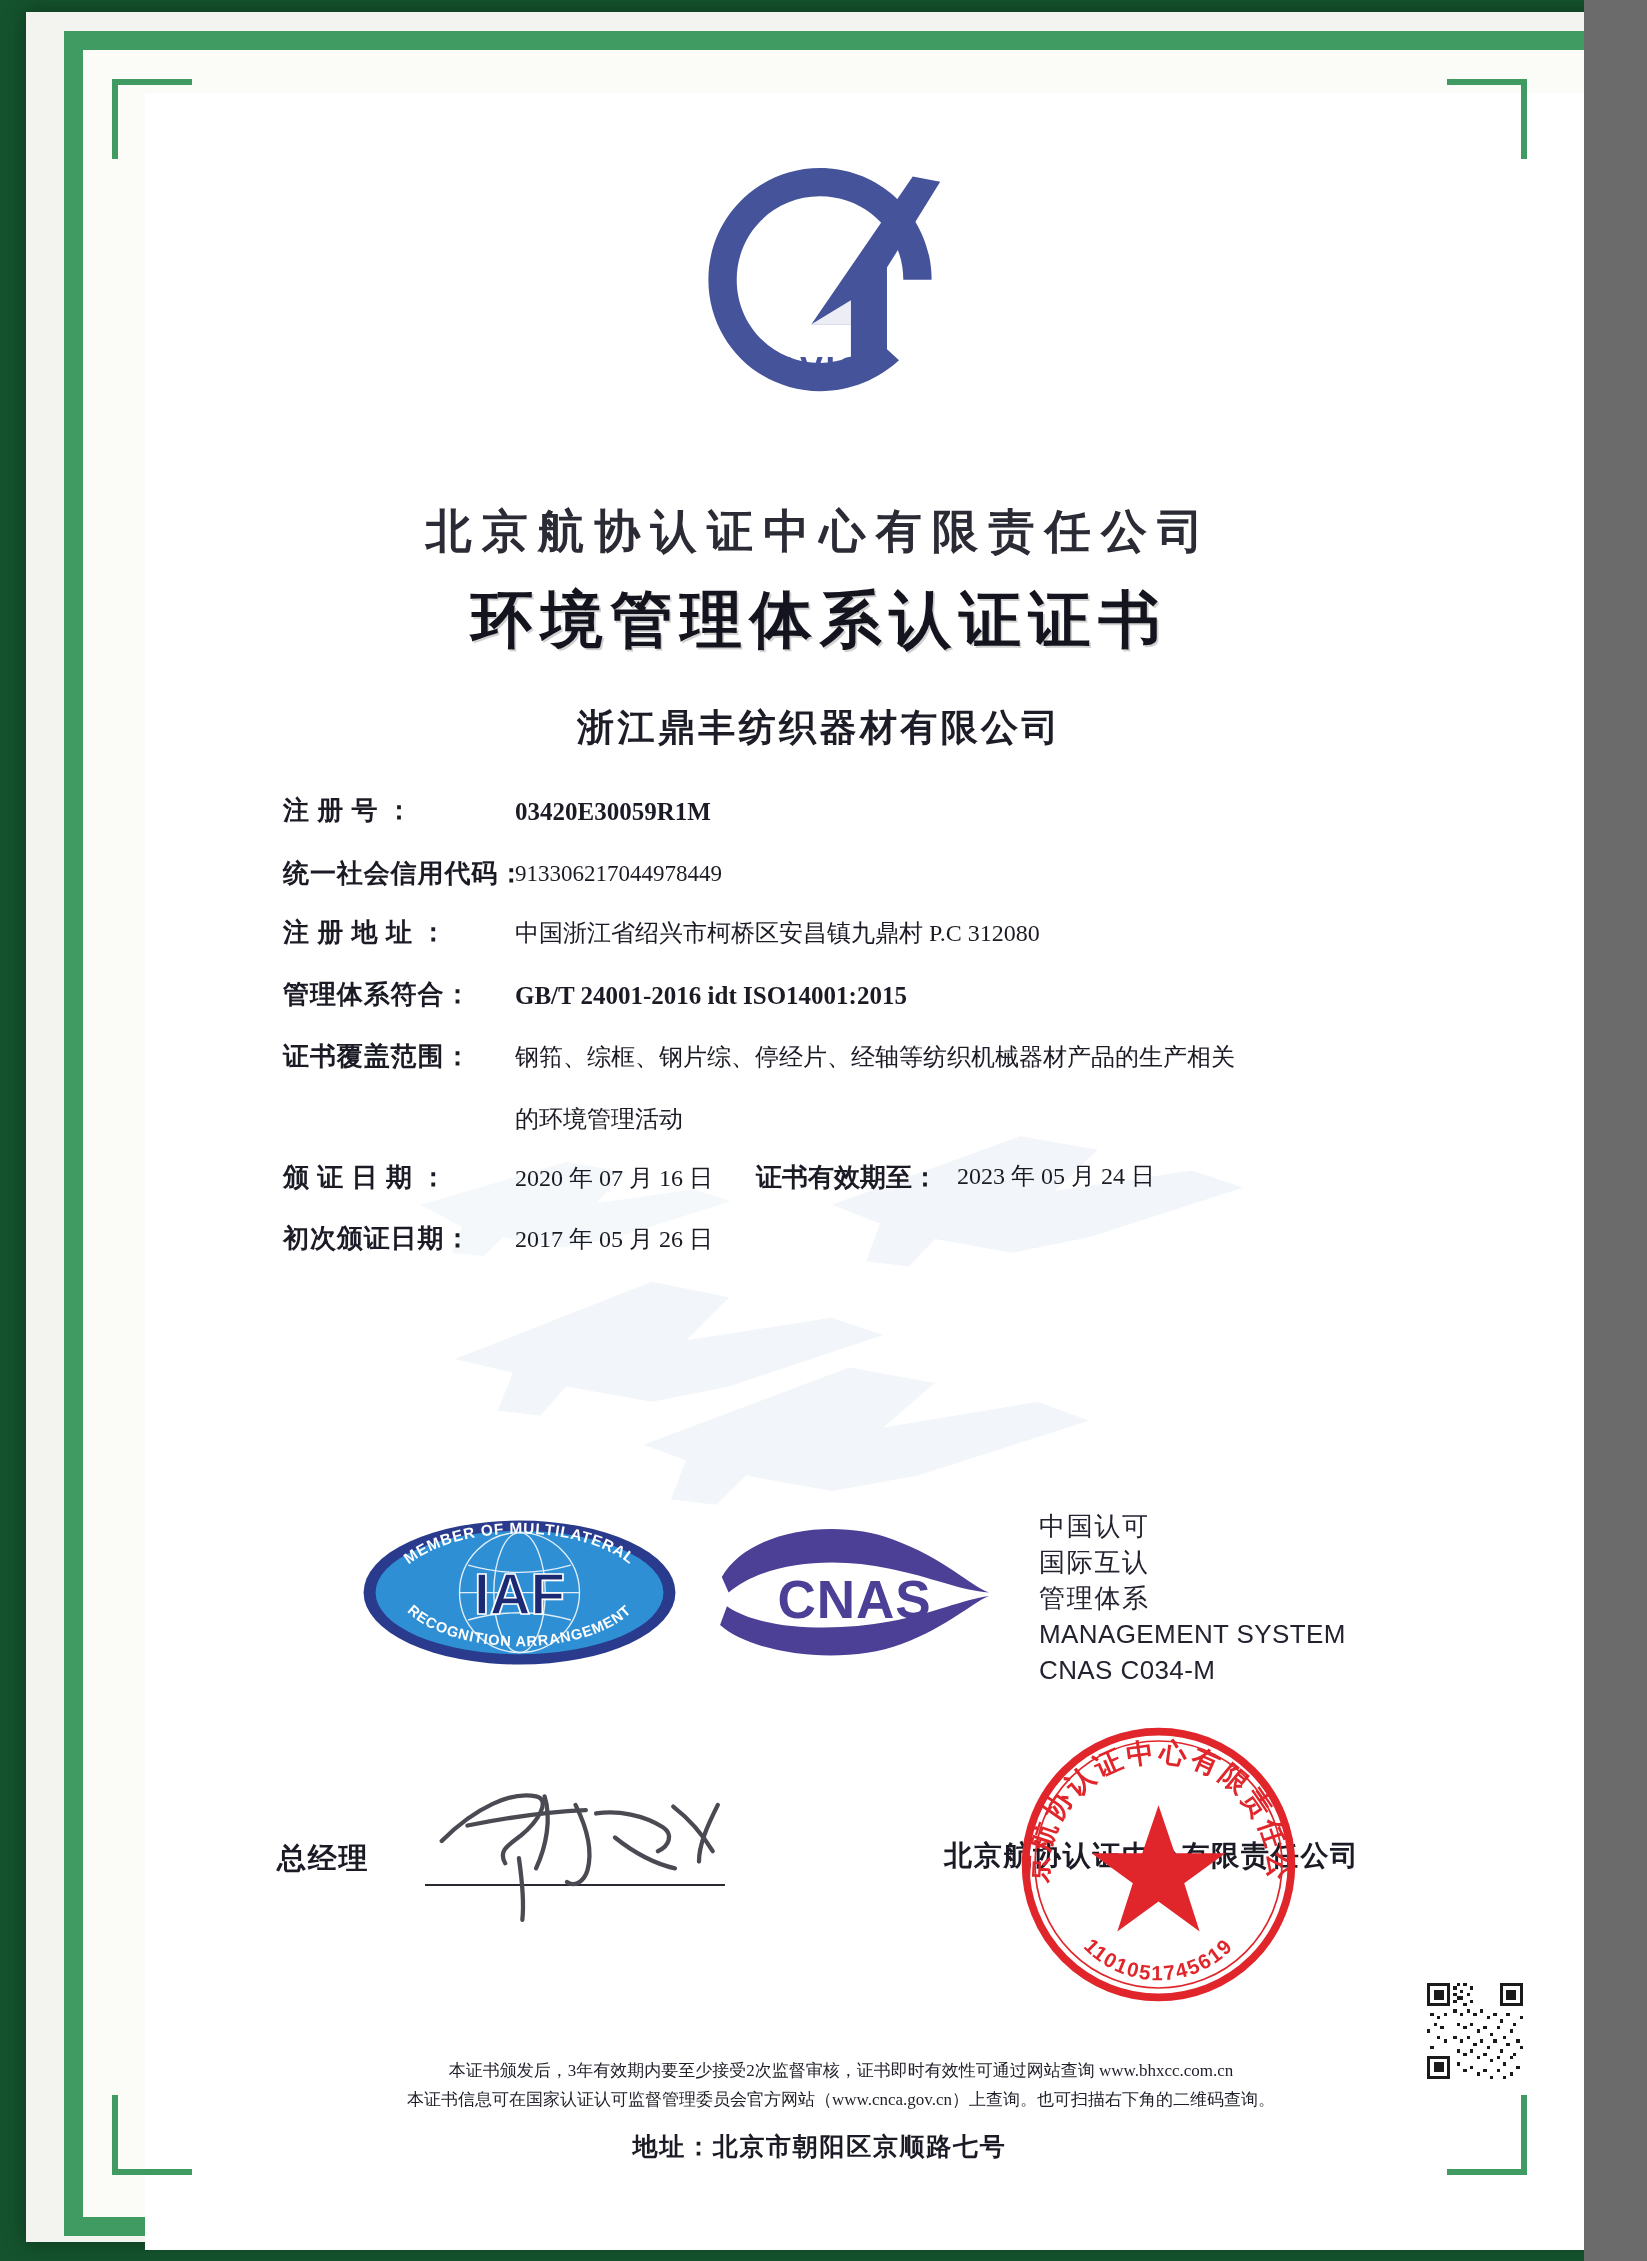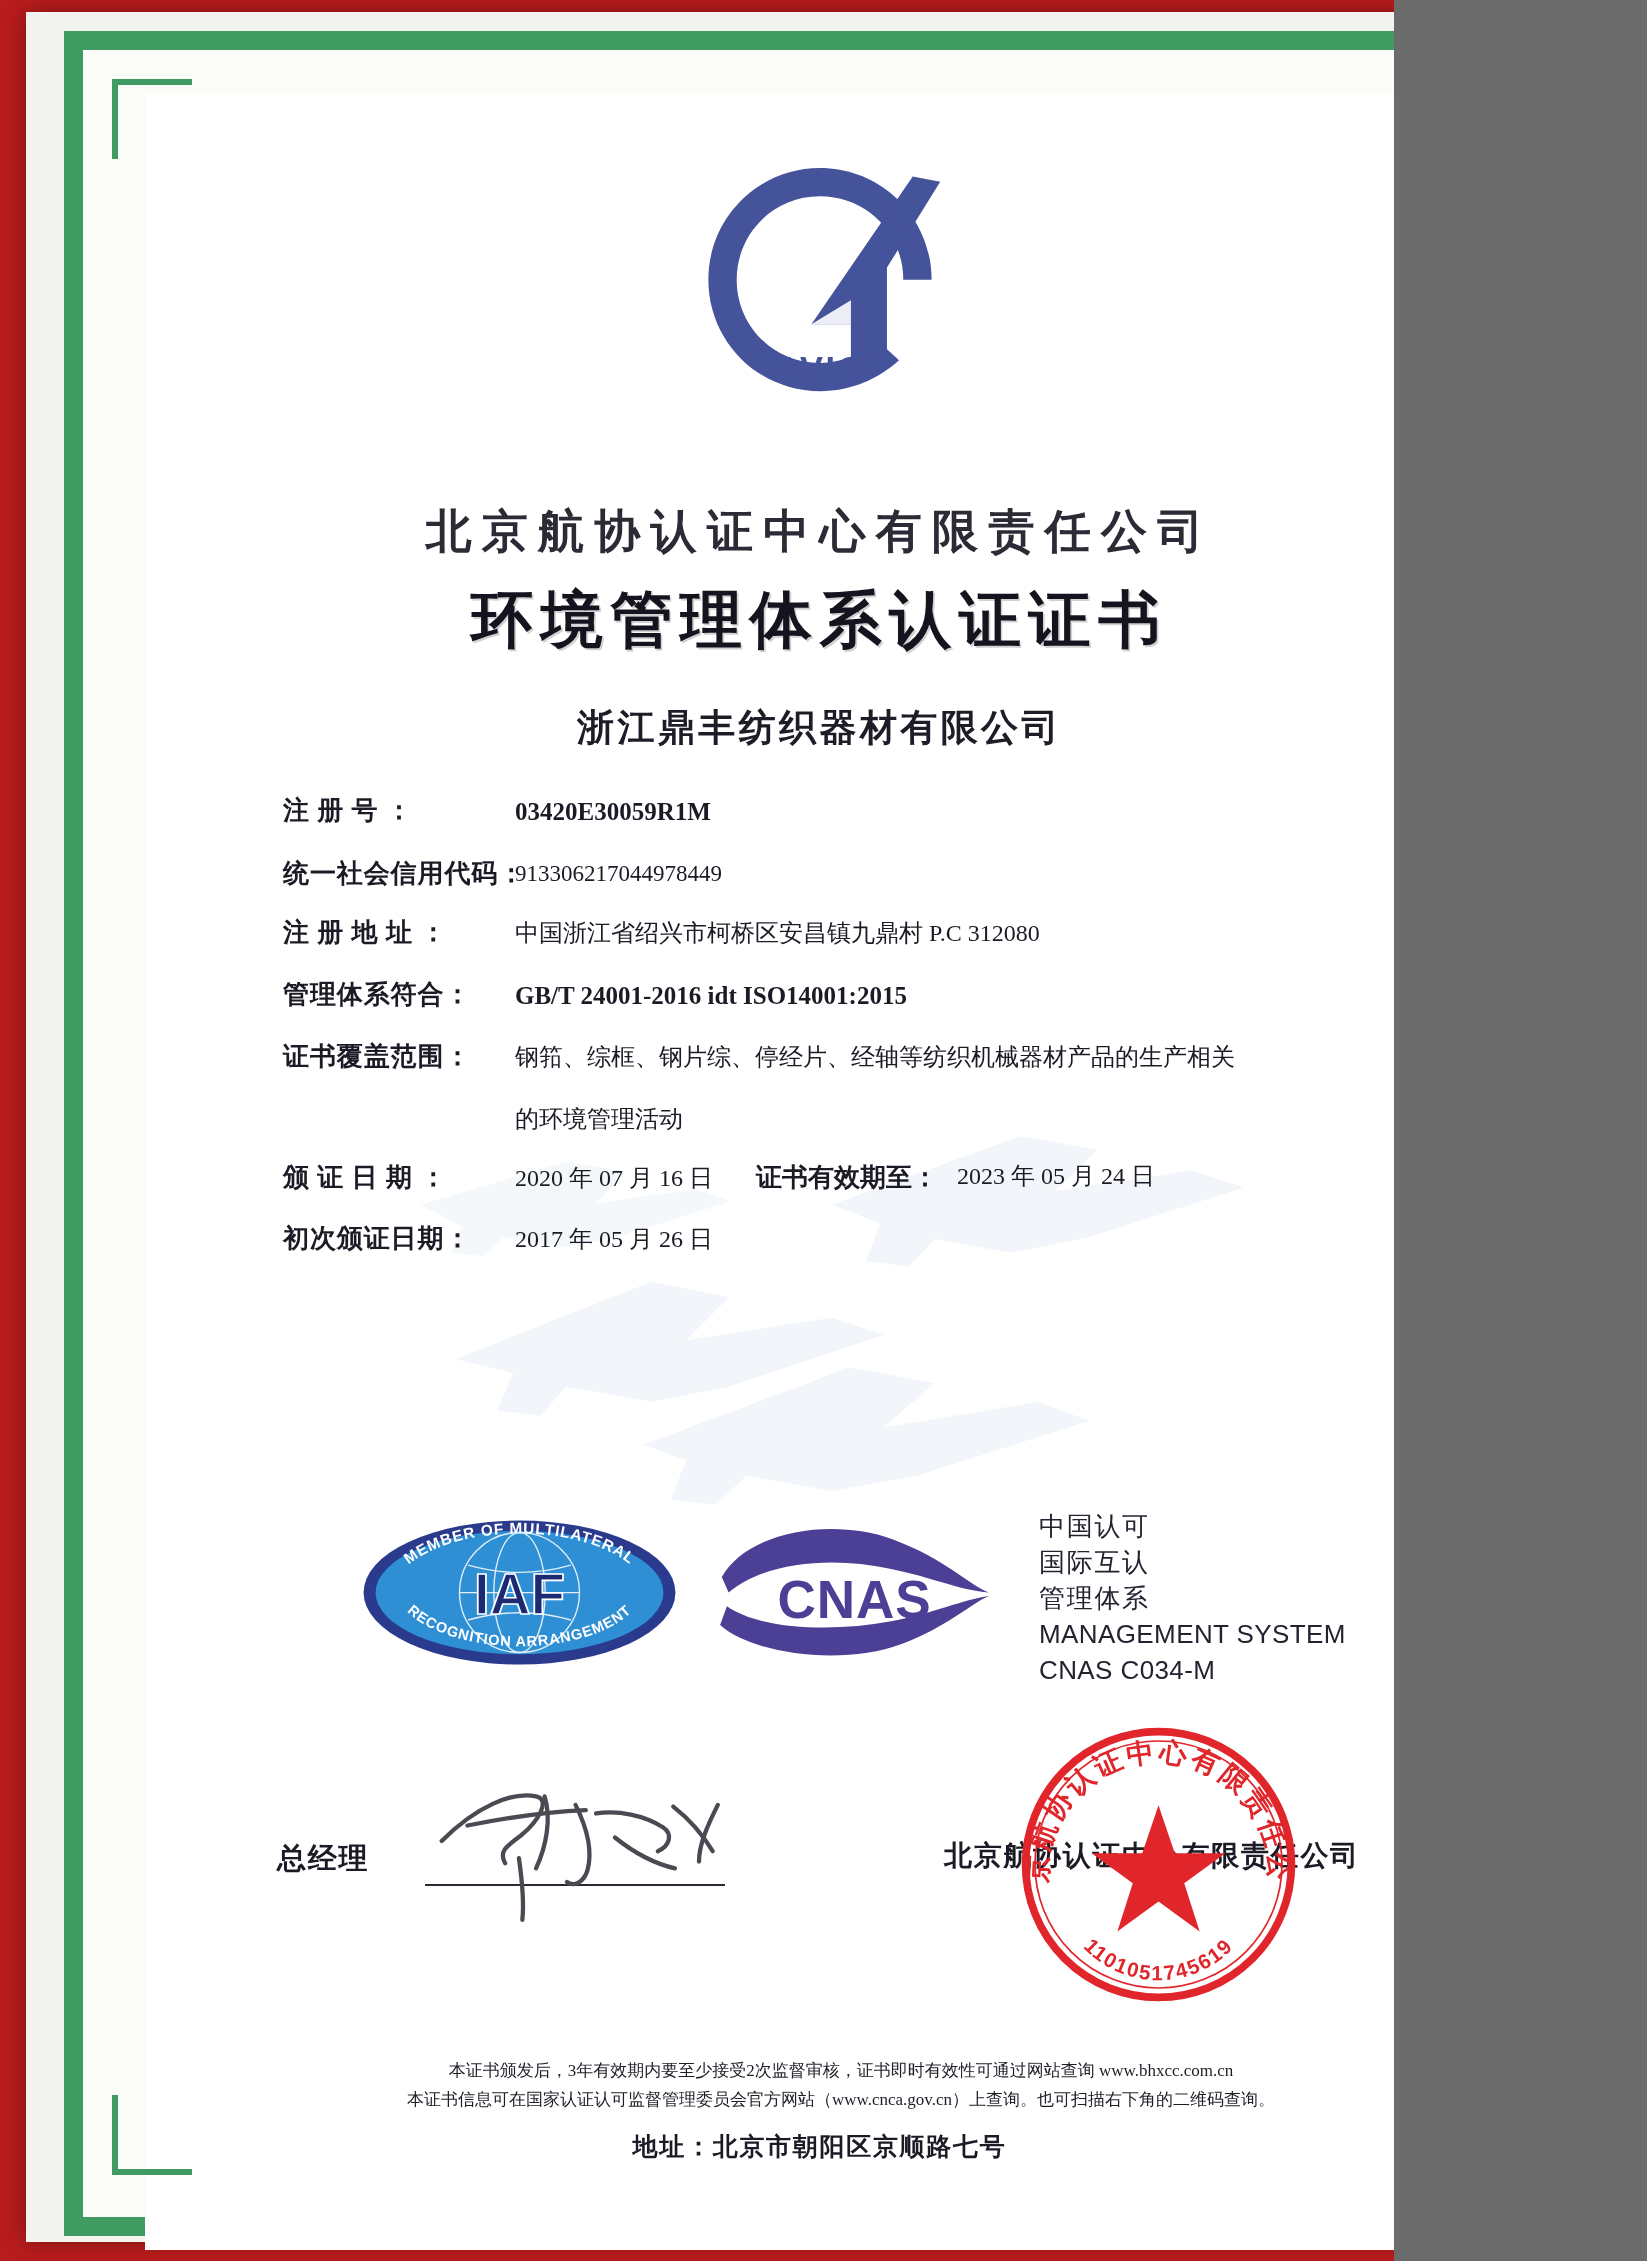--- a/index.html
+++ b/index.html
@@ -5,23 +5,23 @@
   html, body {
     margin: 0;
     padding: 0;
     background: #6b6b6b;
   }
   body {
     font-family: "Liberation Sans", sans-serif;
   }
   .page {
     position: relative;
-    width: 1394px;
+    width: 1584px;
     height: 2261px;
-    background: #b91c1c;
+    background: #14532d;
     overflow: hidden;
   }
   
   .paper {
     position: absolute;
     left: 26px;
     top: 12px;
     width: 1587px;
     height: 2230px;
     background: #f3f4ef;

